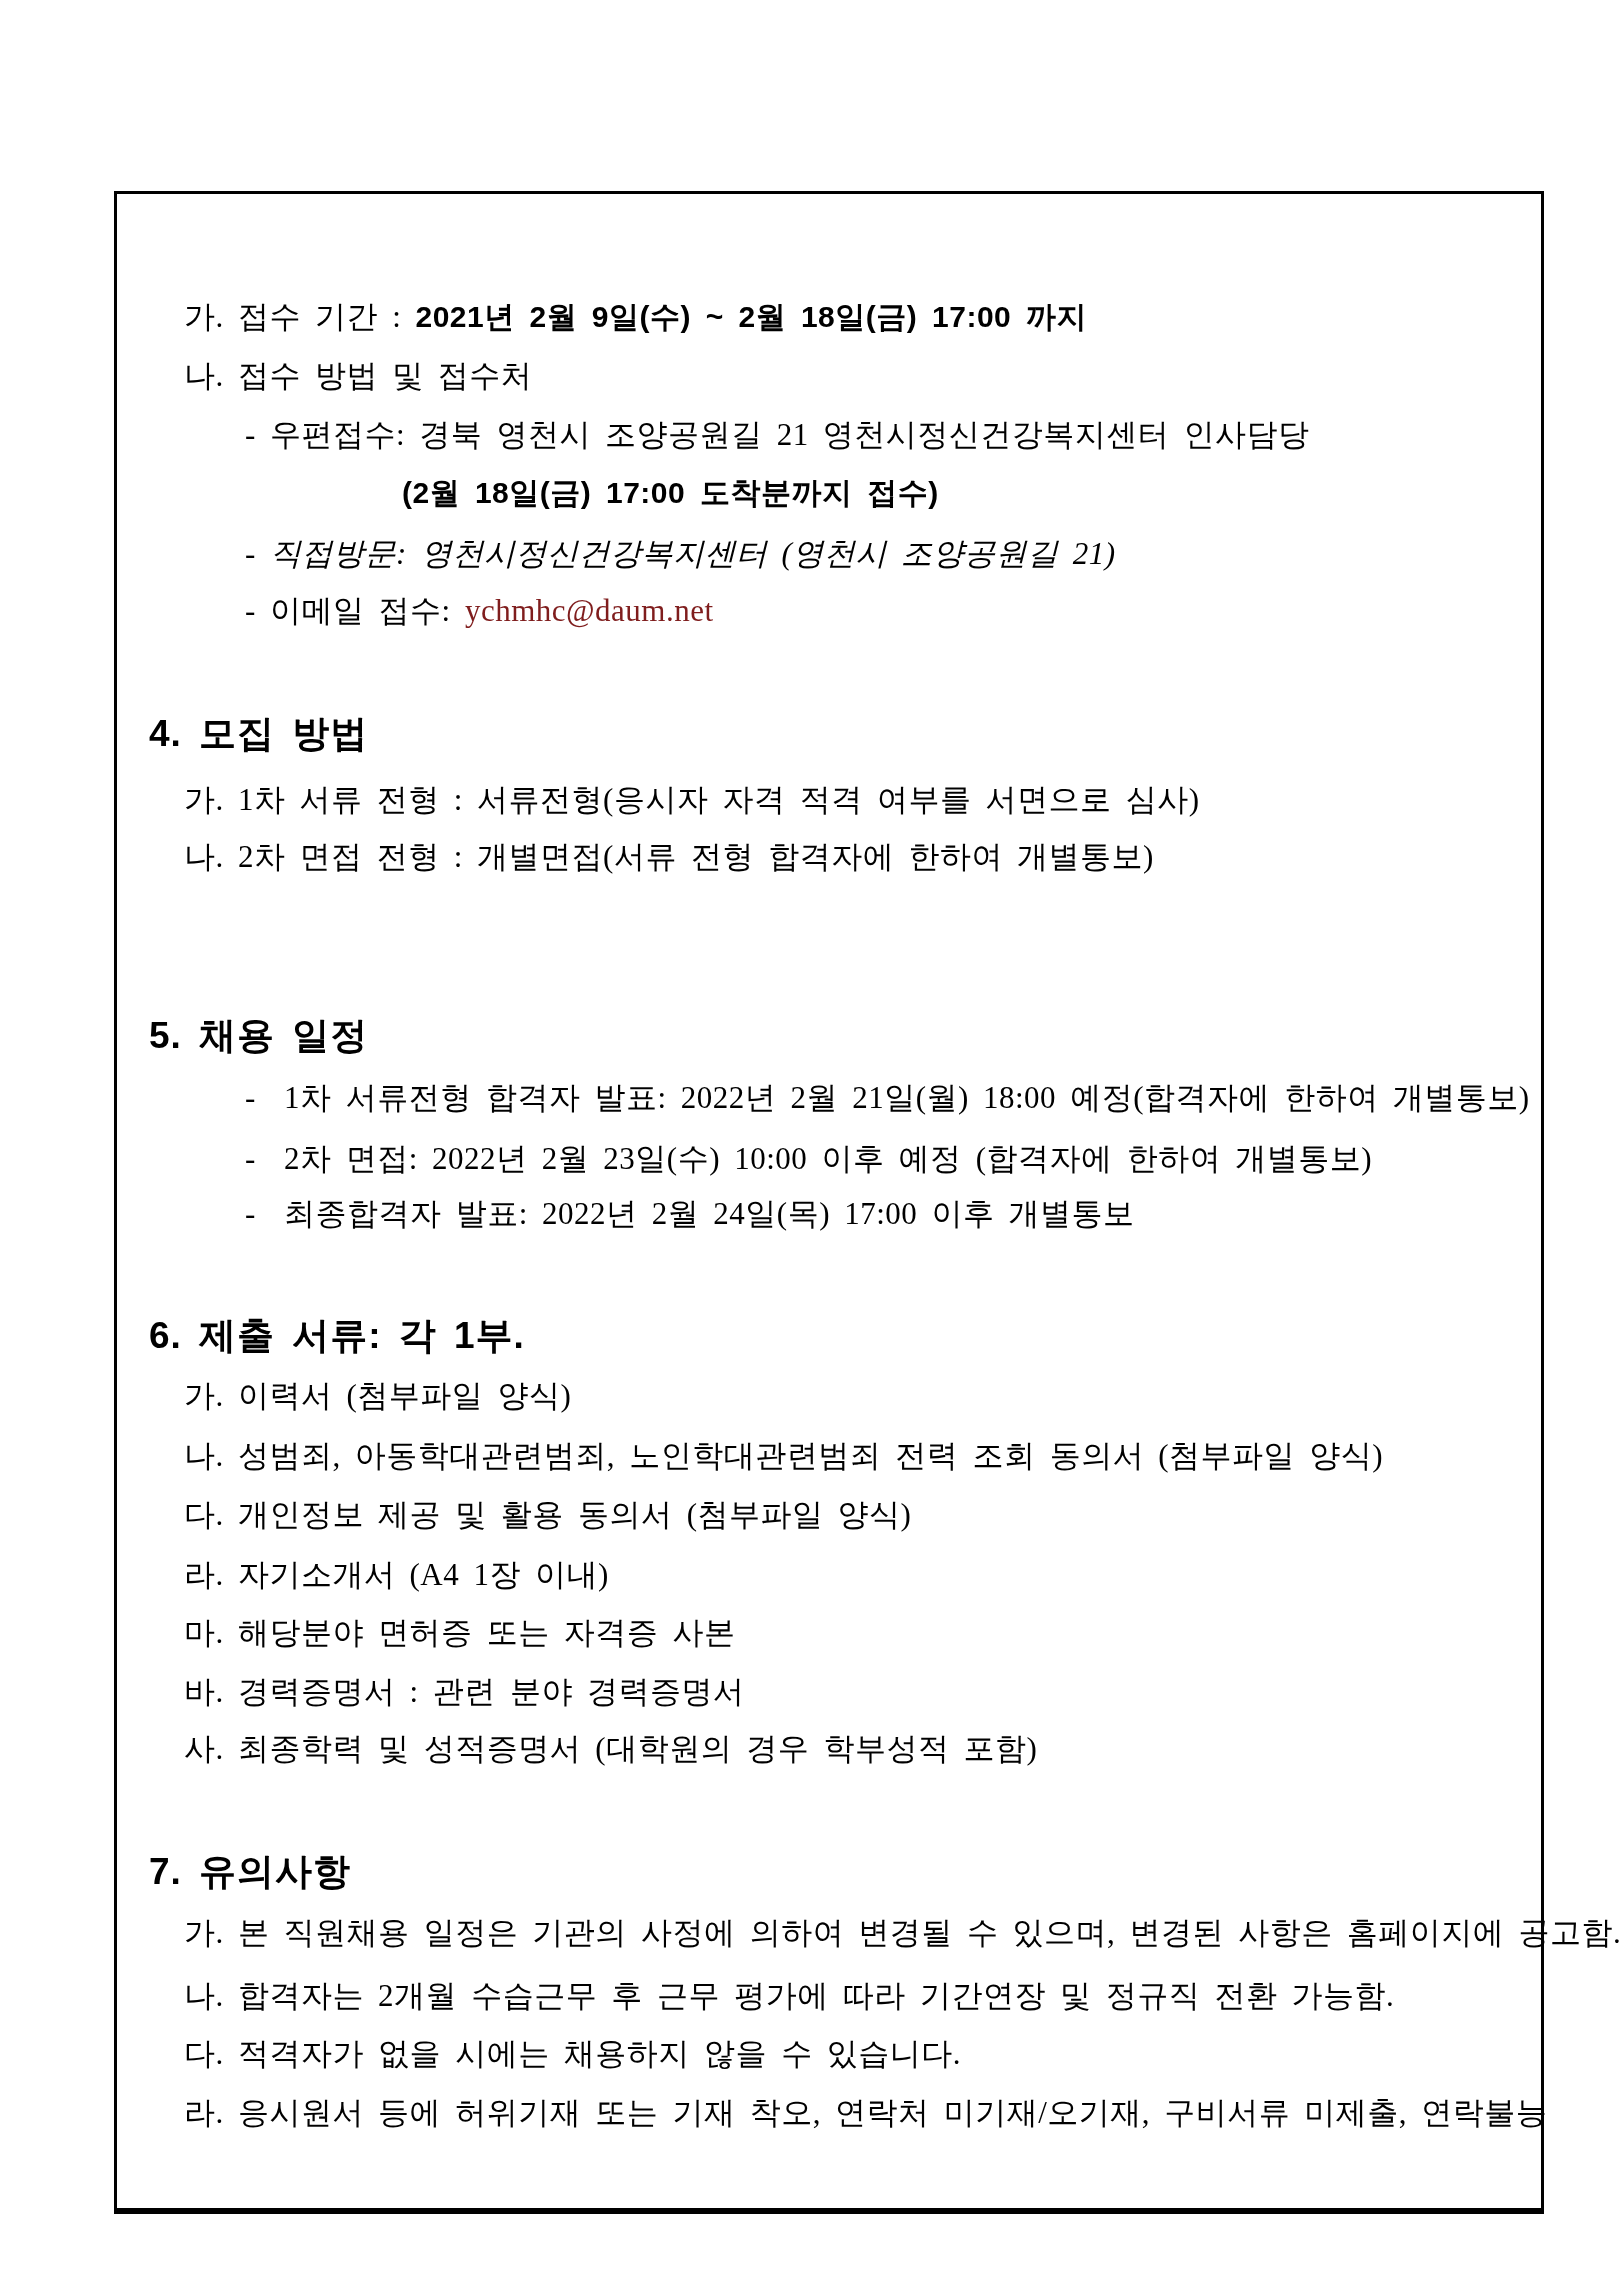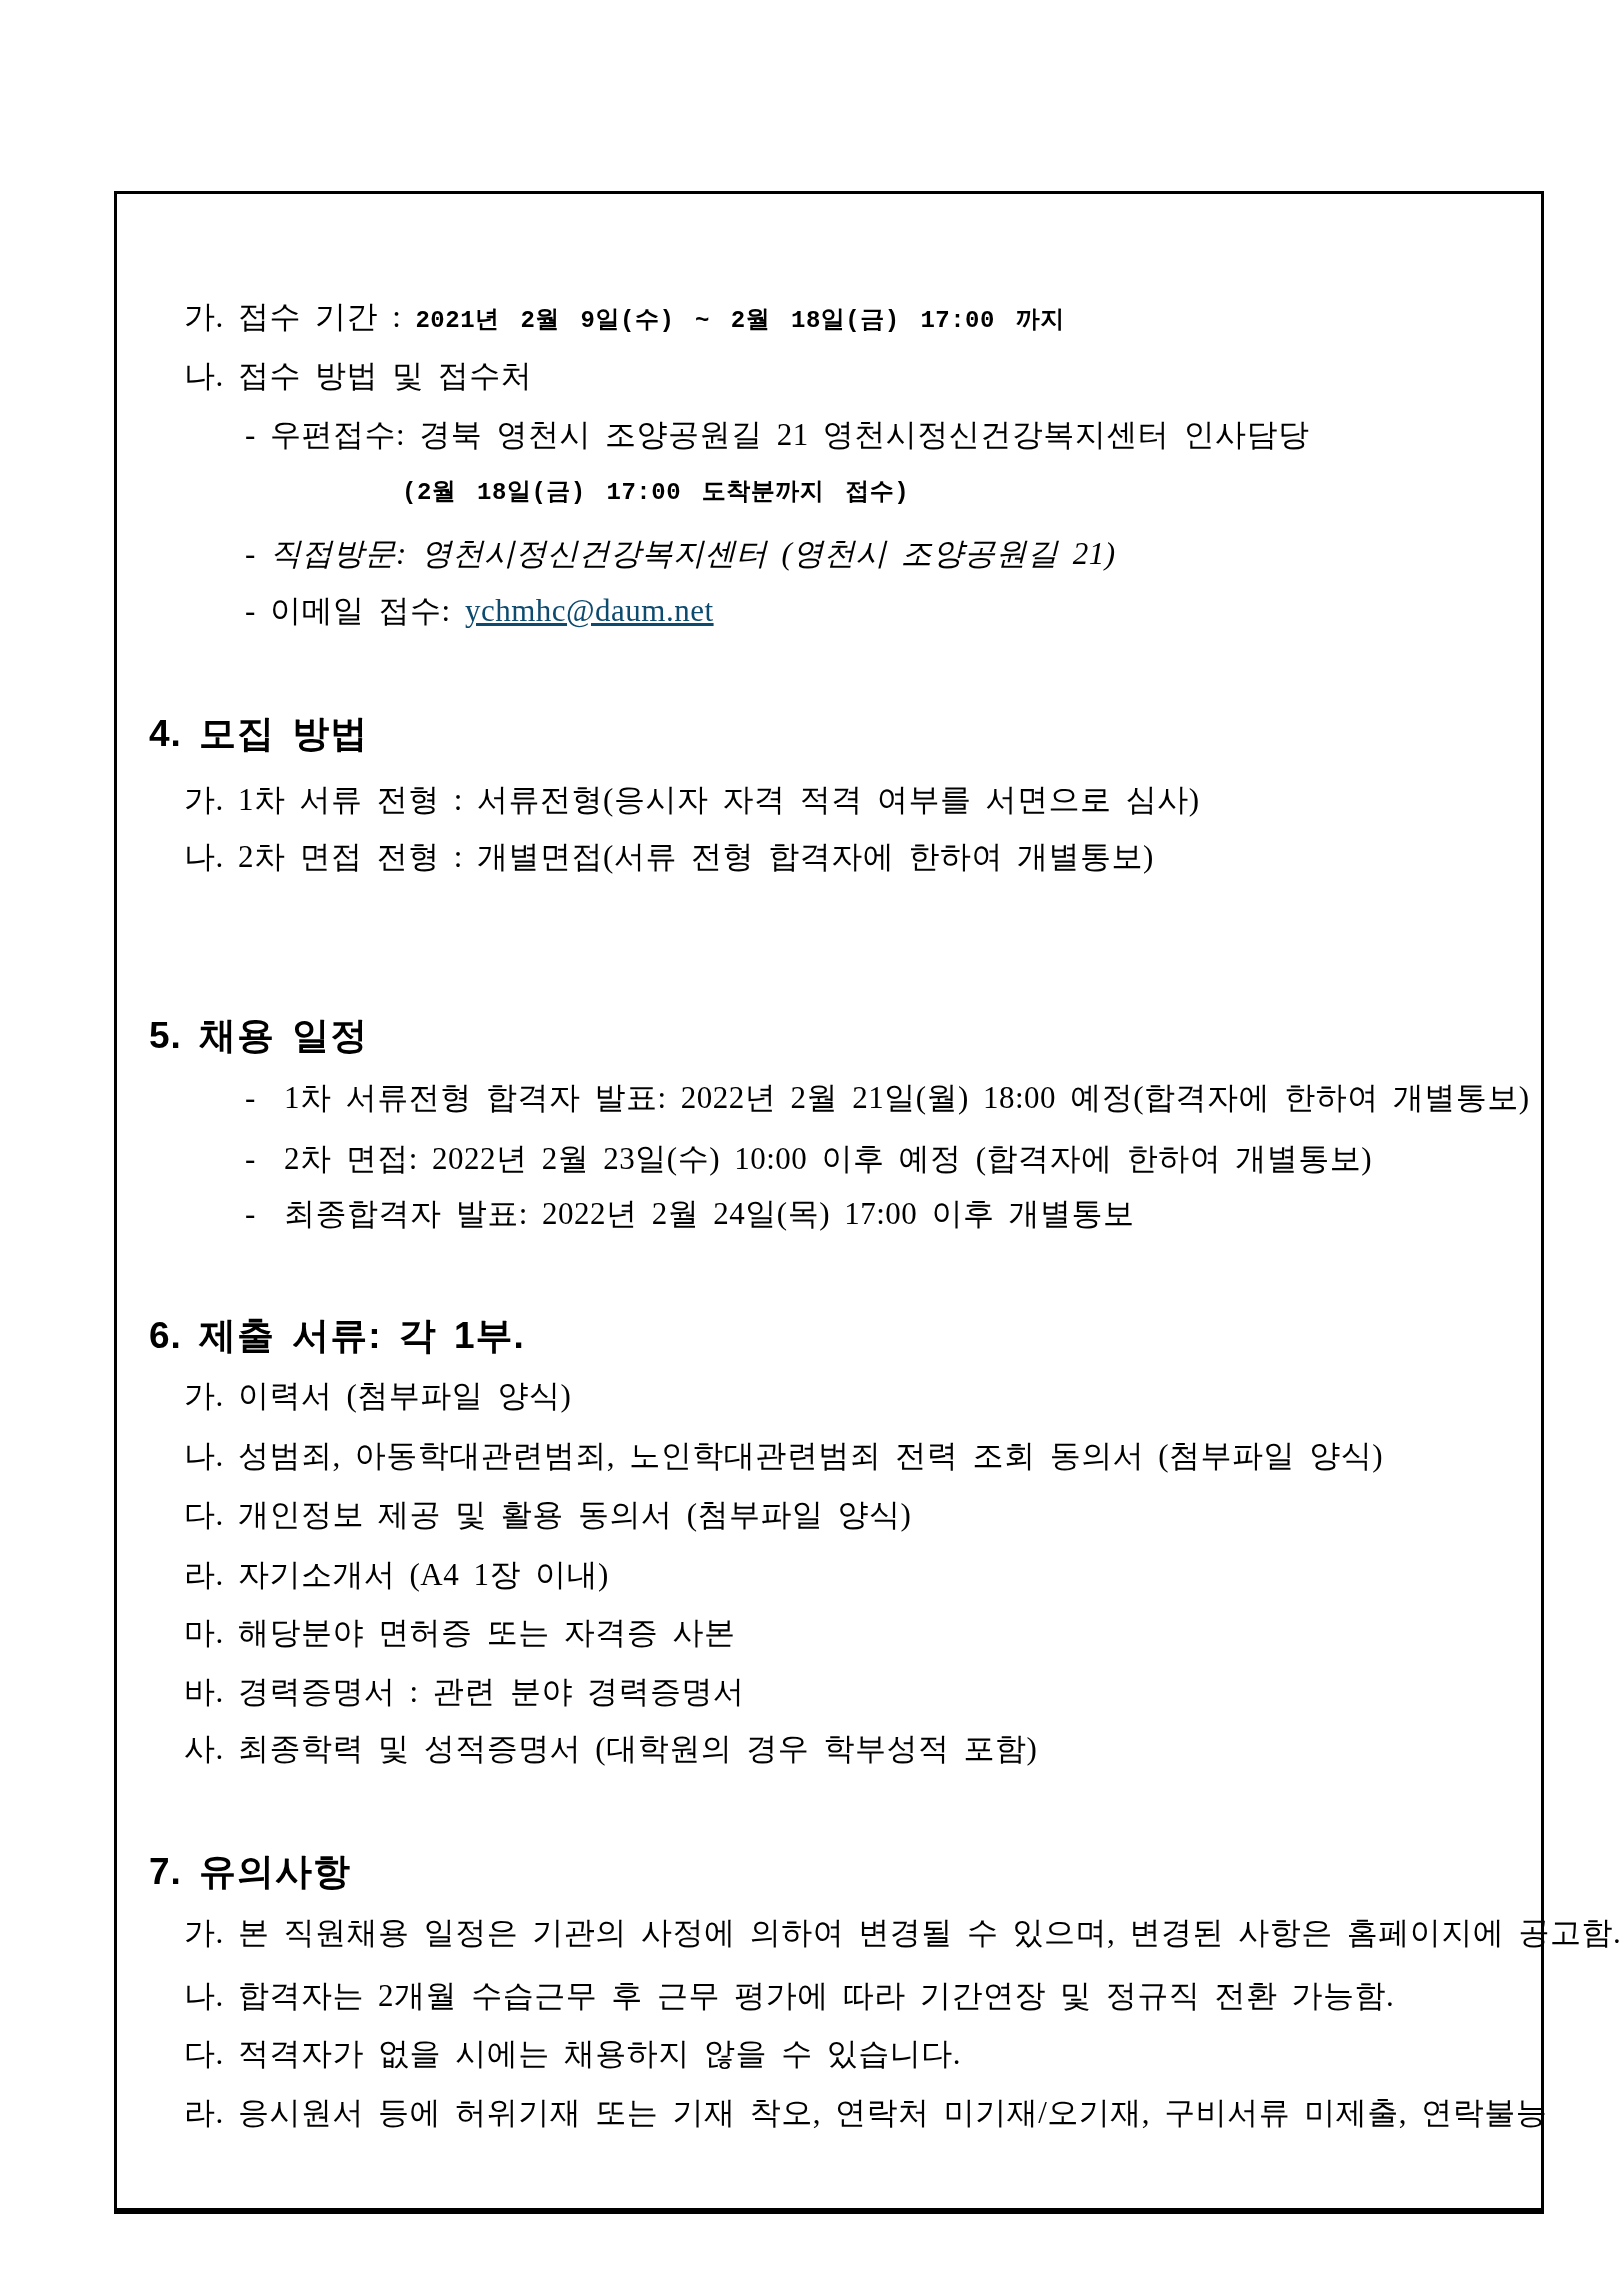--- a/index.html
+++ b/index.html
@@ -36,26 +36,25 @@
   .heading {
     font-family: "Liberation Sans", sans-serif;
     font-weight: bold;
     font-size: 37px;
     line-height: 45px;
     letter-spacing: 1px;
   }
   .bold { font-weight: bold; }
   .boldline {
     font-weight: bold;
-    font-family: Liberation Mono, monospace;
-    font-size: 24px;
+    font-family: Liberation Sans, sans-serif;
+    font-size: 30px;
   }
   a.email-link {
-    color: #0c4a6e;
-    text-decoration: underline;
+    color: #7f1d1d;
     cursor: pointer;
   }
   
   .s3-h   { left: 149px; top: 229px; }
   .s3-ga  { left: 184px; top: 297px; }
   .s3-na  { left: 184px; top: 356px; }
   .s3-b1  { left: 245px; top: 415px; }
   .s3-dl  { left: 402px; top: 473px; }
   .s3-b2  { left: 245px; top: 534px; font-style: italic; }
   .s3-b3  { left: 245px; top: 591px; }

